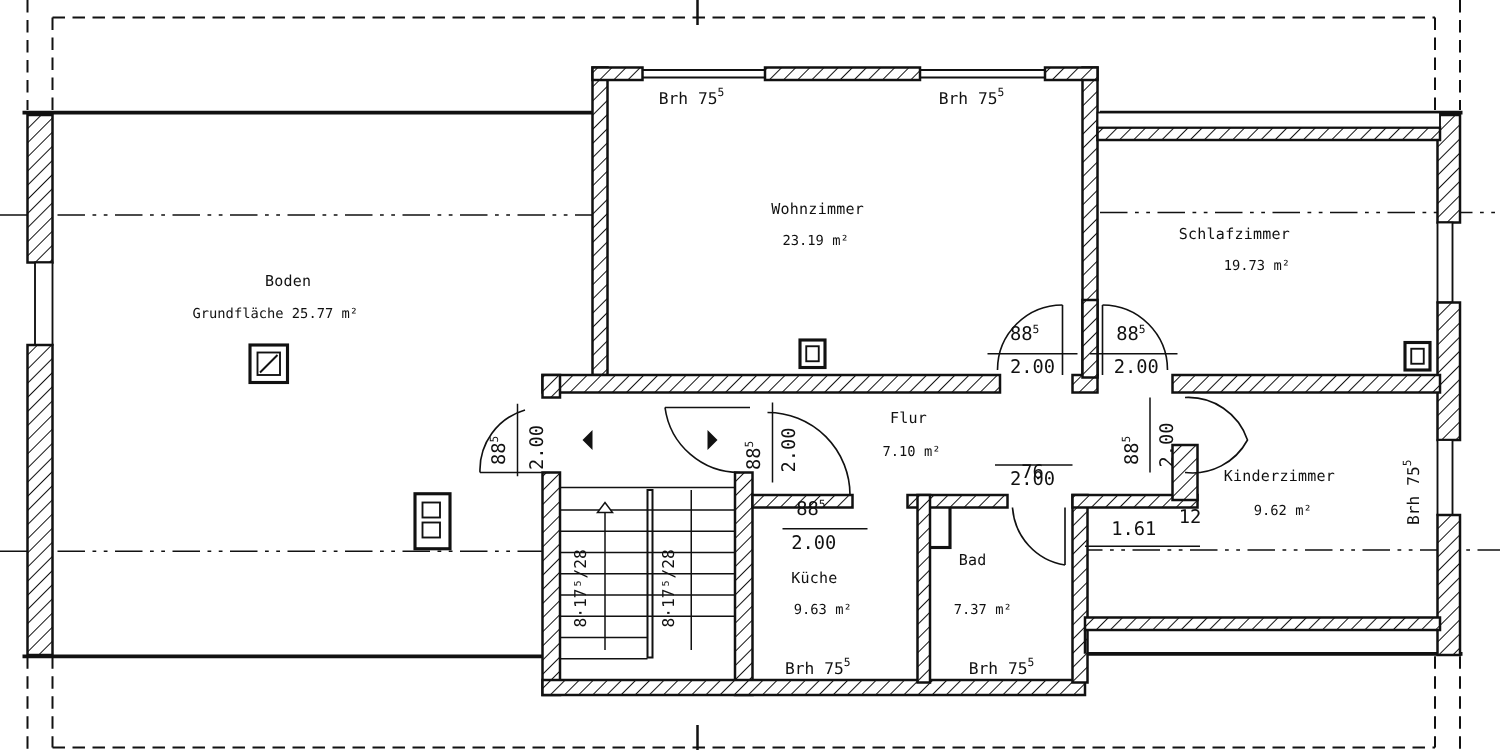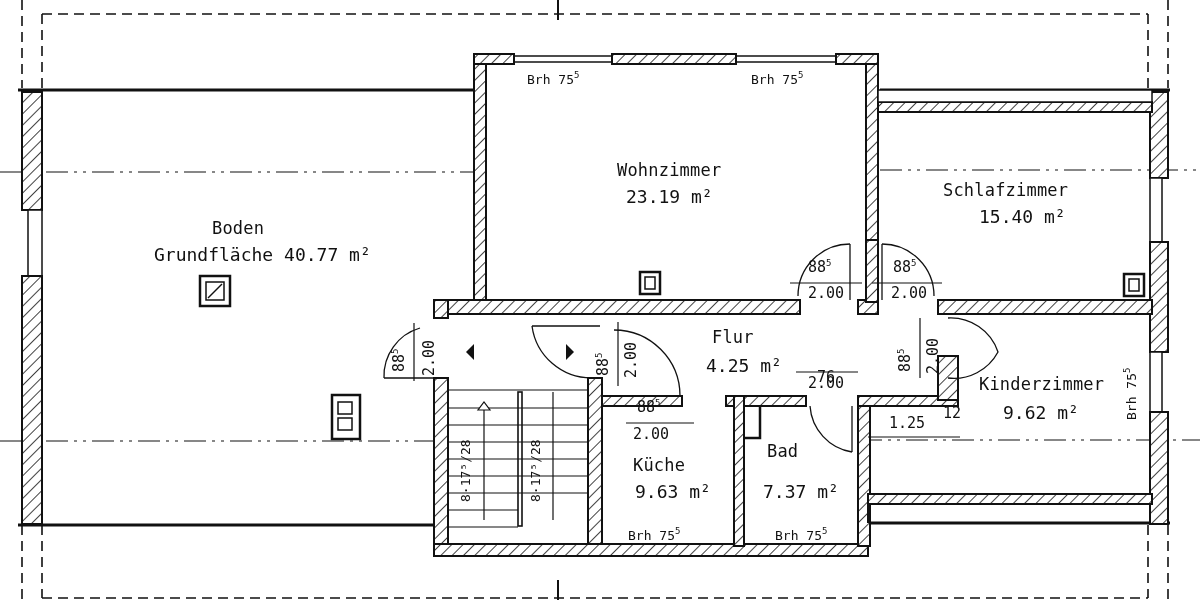--- a/index.html
+++ b/index.html
@@ -1,21 +1,21 @@
 <!DOCTYPE html>
 <html><head>
 <meta charset="utf-8">
 <style>
   html, body { margin:0; padding:0; background:#ffffff; }
   body { width:1200px; height:600px; overflow:hidden; position:relative;
          font-family:"DejaVu Sans Mono", "Liberation Mono", monospace; color:#111; }
   svg { position:absolute; left:0; top:0; }
   .lbl { position:absolute; white-space:nowrap; color:#111; }
-  .room-name { font-size:17px; letter-spacing:0.2px; }
-  .room-area { font-size:18px; }
+  .room-name { font-size:12px; letter-spacing:0.2px; }
+  .room-area { font-size:11px; }
   .small { font-size:13px; }
   .dim { font-size:15px; }
   sup { font-size:9px; vertical-align:6px; line-height:0; }
   .rot { transform-origin: left top; }
 </style>
 </head>
 <body>
 
 <svg width="1200" height="600" viewBox="0 0 1200 600">
   <defs>
@@ -149,30 +149,30 @@
     <line x1="414" y1="323" x2="414" y2="381"></line>
     <line x1="618" y1="322" x2="618" y2="386"></line>
     <line x1="920" y1="318" x2="920" y2="378"></line>
     <line x1="796" y1="372" x2="858" y2="372"></line>
     <line x1="626" y1="423" x2="694" y2="423"></line>
     <line x1="868" y1="437" x2="960" y2="437"></line>
   </g>
 </svg>
 
 <div class="lbl room-name" style="left:212px;top:218px">Boden</div>
-<div class="lbl room-area" style="left:154px;top:244px">Grundfläche 40.77 m²</div>
+<div class="lbl room-area" style="left:154px;top:244px">Grundfläche 25.77 m²</div>
 
 <div class="lbl room-name" style="left:617px;top:160px">Wohnzimmer</div>
 <div class="lbl room-area" style="left:626px;top:186px">23.19 m²</div>
 
 <div class="lbl room-name" style="left:943px;top:180px">Schlafzimmer</div>
-<div class="lbl room-area" style="left:979px;top:206px">15.40 m²</div>
+<div class="lbl room-area" style="left:979px;top:206px">19.73 m²</div>
 
 <div class="lbl room-name" style="left:712px;top:327px">Flur</div>
-<div class="lbl room-area" style="left:706px;top:355px">4.25 m²</div>
+<div class="lbl room-area" style="left:706px;top:355px">7.10 m²</div>
 
 <div class="lbl room-name" style="left:979px;top:374px">Kinderzimmer</div>
 <div class="lbl room-area" style="left:1003px;top:402px">9.62 m²</div>
 
 <div class="lbl room-name" style="left:633px;top:455px">Küche</div>
 <div class="lbl room-area" style="left:635px;top:481px">9.63 m²</div>
 
 <div class="lbl room-name" style="left:767px;top:441px">Bad</div>
 <div class="lbl room-area" style="left:763px;top:481px">7.37 m²</div>
 
@@ -195,17 +195,17 @@
 
 <div class="lbl dim rot" style="left:896px;top:372px;transform:rotate(-90deg)"><span>88</span><sup>5</sup></div>
 <div class="lbl dim rot" style="left:924px;top:374px;transform:rotate(-90deg)">2.00</div>
 
 <div class="lbl dim" style="left:817px;top:368px">76</div>
 <div class="lbl dim" style="left:808px;top:374px">2.00</div>
 
 <div class="lbl dim" style="left:637px;top:398px"><span>88</span><sup>5</sup></div>
 <div class="lbl dim" style="left:633px;top:425px">2.00</div>
 
-<div class="lbl dim" style="left:889px;top:414px">1.25</div>
+<div class="lbl dim" style="left:889px;top:414px">1.61</div>
 <div class="lbl dim" style="left:943px;top:404px">12</div>
 
 <div class="lbl small rot" style="left:458px;top:502px;transform:rotate(-90deg)">8·17⁵/28</div>
 <div class="lbl small rot" style="left:528px;top:502px;transform:rotate(-90deg)">8·17⁵/28</div>
 
 </body></html>

